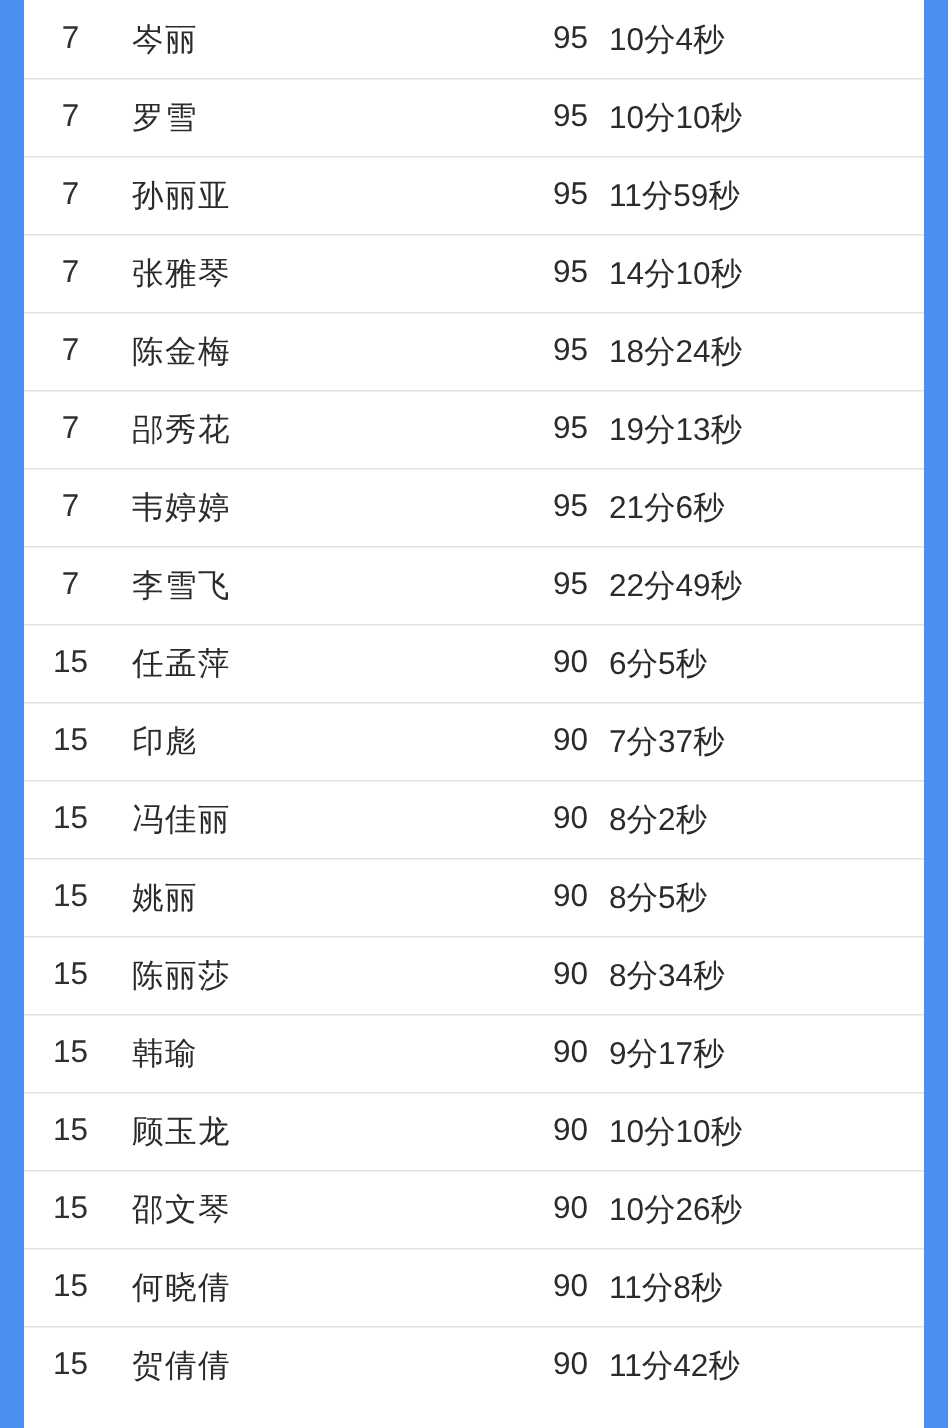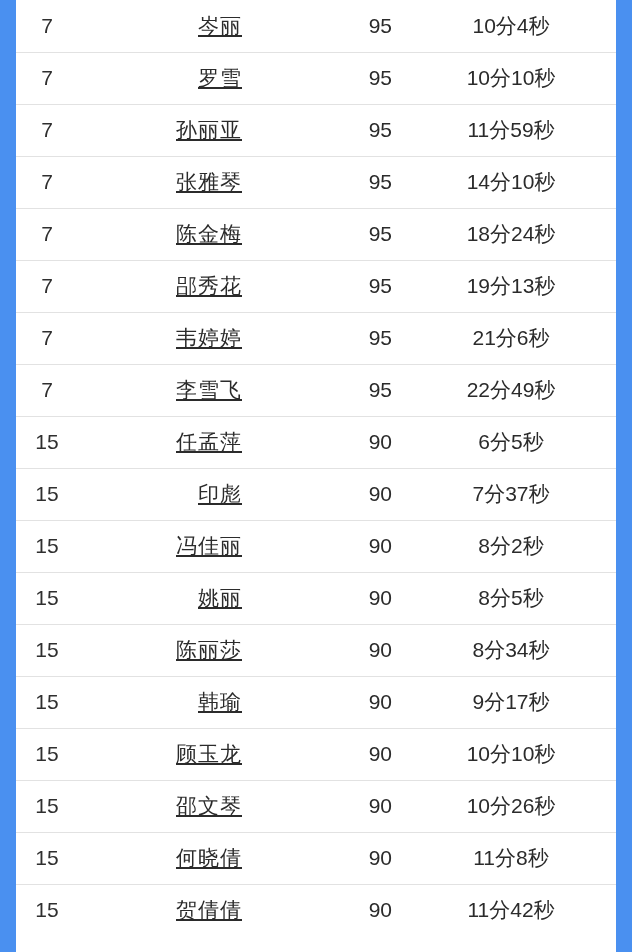--- a/index.html
+++ b/index.html
@@ -59,34 +59,33 @@
   }
   td.c-rank {
     width: 56px;
     text-align: center;
     padding-left: 6px;
     box-sizing: border-box;
     color: #2f2f2f;
   }
   td.c-name {
     width: 170px;
-    text-align: right;
+    text-align: left;
     padding-left: 16px;
     box-sizing: border-box;
     letter-spacing: 1px;
-    text-decoration: underline;
   }
   td.c-score {
     width: 150px;
     text-align: right;
     padding-left: 12px;
     box-sizing: border-box;
   }
   td.c-time {
-    text-align: center;
+    text-align: left;
     padding-left: 14px;
     box-sizing: border-box;
   }
   .rank-table tr:last-child td {
     border-bottom: none;
   }
 </style>
 </head>
 <body>
 

